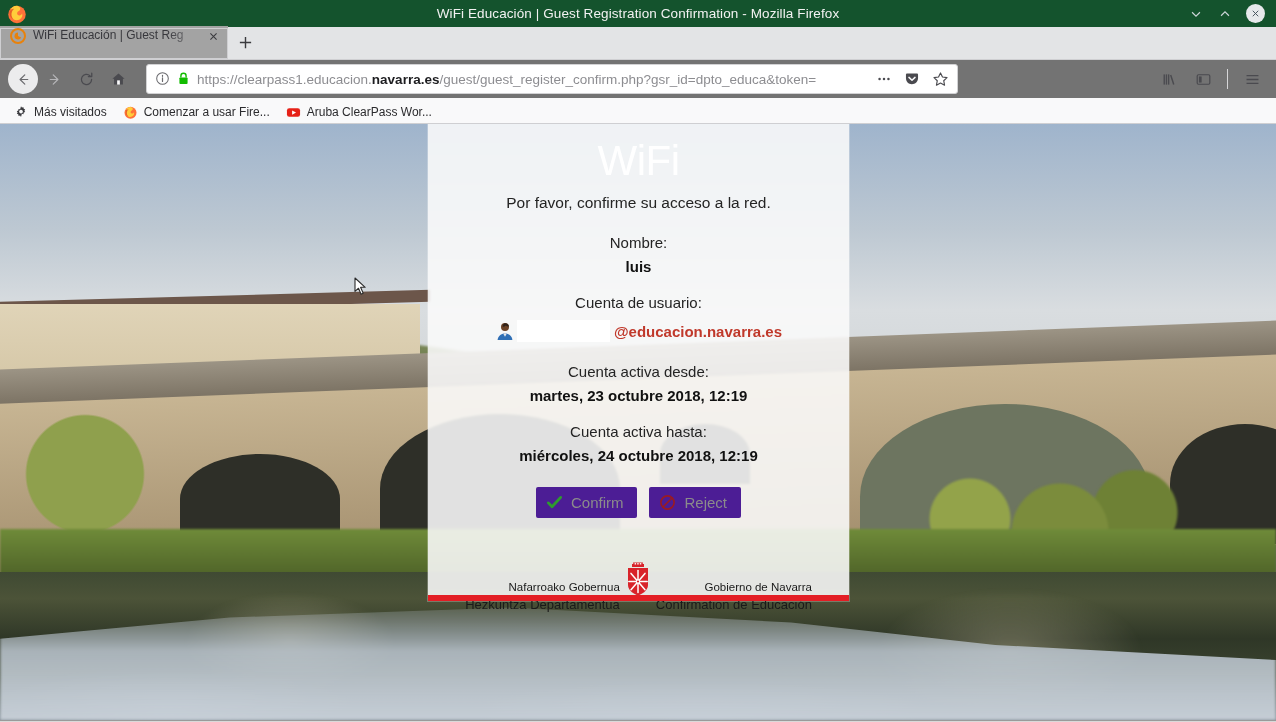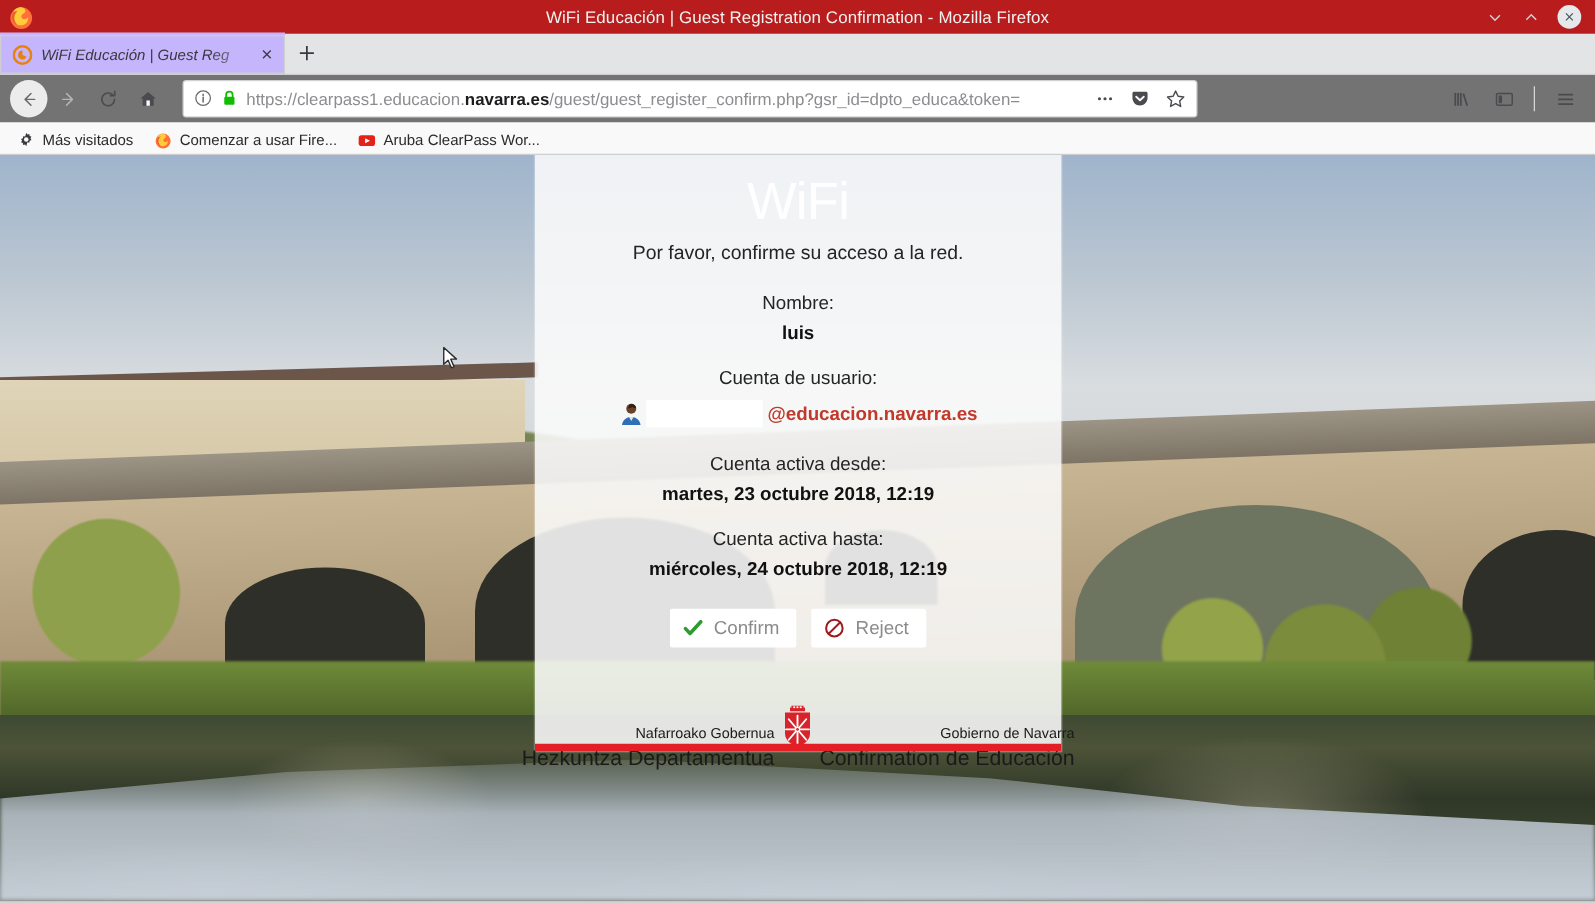--- a/index.html
+++ b/index.html
@@ -7,21 +7,21 @@
     width: 1276px; height: 722px;
     overflow: hidden;
     font-family: "Liberation Sans", sans-serif;
     background: #d8d8d8;
   }
 
   
   #window { width: 1276px; height: 722px; position: relative; background: #f9f9fa; }
 
   .titlebar {
-    height: 27px; background: #b91c1c;
+    height: 27px; background: #14532d;
     display: flex; align-items: center; position: relative;
     user-select: none;
   }
   .ff-logo { width: 22px; height: 22px; margin-left: 6px; position: relative; flex: 0 0 auto; }
   .ff-logo svg { display: block; }
   .title-text {
     position: absolute; left: 0; right: 0; text-align: center;
     color: #f2f2f2; font-size: 13.5px; letter-spacing: .1px;
     pointer-events: none;
   }
@@ -29,26 +29,25 @@
   .win-btn { width: 16px; height: 16px; display: flex; align-items: center; justify-content: center; color: #cfd6da; }
   .win-btn svg { display:block; }
   .win-close { width: 19px; height: 19px; border-radius: 50%; background: #e6e9eb; color: #45525c; }
 
   
   .tabstrip {
     height: 33px; background: #e3e4e6; display: flex; align-items: flex-end;
     border-bottom: 1px solid #cfcfd2;
   }
   .tab {
-    height: 33px; width: 228px; background: #c4b5fd;
-    display: flex; align-items: center; padding: 0 6px 0 10px;
+    height: 33px; width: 228px; background: #a3a3a3;
+    display: flex; padding: 0 6px 0 10px;
     border-top: 2px solid #0a84ff00;
     box-shadow: 0 0 0 1px #cfcfd2 inset;
     position: relative;
-    font-style: italic;
   }
   .tab-favicon { width: 16px; height: 16px; flex: 0 0 auto; margin-right: 7px; }
   .tab-title {
     font-size: 12px; color: #38383d; white-space: nowrap; overflow: hidden;
     flex: 1 1 auto;
     -webkit-mask-image: linear-gradient(to right, #000 78%, transparent 100%);
     mask-image: linear-gradient(to right, #000 78%, transparent 100%);
   }
   .tab-close { width: 17px; height: 17px; display:flex; align-items:center; justify-content:center; color:#3a3a3e; flex:0 0 auto;}
   .newtab { width: 34px; height: 33px; display: flex; align-items: center; justify-content: center; color: #3a3a3e; }
@@ -147,34 +146,34 @@
   .fvalue { font-size: 15px; color: #111; font-weight: 700; }
   .fgroup { text-align: center; margin-bottom: 19px; }
 
   .acct-row { display: flex; align-items: center; justify-content: center; gap: 0; position: relative; height: 26px; }
   .acct-avatar { width: 20px; height: 20px; flex:0 0 auto; margin-right: 2px; }
   .acct-redact { width: 93px; height: 22px; background: #fff; flex:0 0 auto; }
   .acct-domain { font-size: 15px; color: #c0392b; font-weight: 700; margin-left: 4px;}
 
   .btn-row { display: flex; gap: 12px; margin-top: 4px; margin-bottom: 26px; }
   .btn {
-    background: #ffffff; border: none; border-radius: 2px;
+    background: #4c1d95; border: none; border-radius: 2px;
     height: 31px; padding: 0 14px 0 10px;
     display: flex; align-items: center; gap: 8px;
     font-size: 15px; color: #8b8b8b;
     font-family: "Liberation Sans", sans-serif;
     cursor: pointer;
   }
   .btn .bi { width: 17px; height: 17px; flex:0 0 auto; display:flex; align-items:center; justify-content:center;}
 
   .gov-logo { display: flex; align-items: center; justify-content: center; gap: 0; }
   .gov-eus { text-align: right; padding-right: 5px; }
   .gov-es  { text-align: right; padding-left: 5px; }
   .gov-l1 { font-size: 11.5px; font-weight: 400; color: #1a1a1a; line-height: 1.35; white-space: nowrap; margin-top: 36px;}
-  .gov-l2 { font-size: 17px; font-weight: 400; color: #1a1a1a; line-height: 1.35; white-space: nowrap;}
+  .gov-l2 { font-size: 13px; font-weight: 400; color: #1a1a1a; line-height: 1.35; white-space: nowrap;}
   .gov-shield { width: 26px; height: 34px; flex: 0 0 auto; }
 
   .cursor { position: absolute; left: 354px; top: 153px; width: 13px; height: 20px; pointer-events: none; }
 
   
   .taskbar { height: 22px; background: #d9d9d9; border-top: 1px solid #9a9a9a; display:flex; align-items:center; justify-content:center; gap: 60px;}
 </style>
 </head>
 <body>
 

